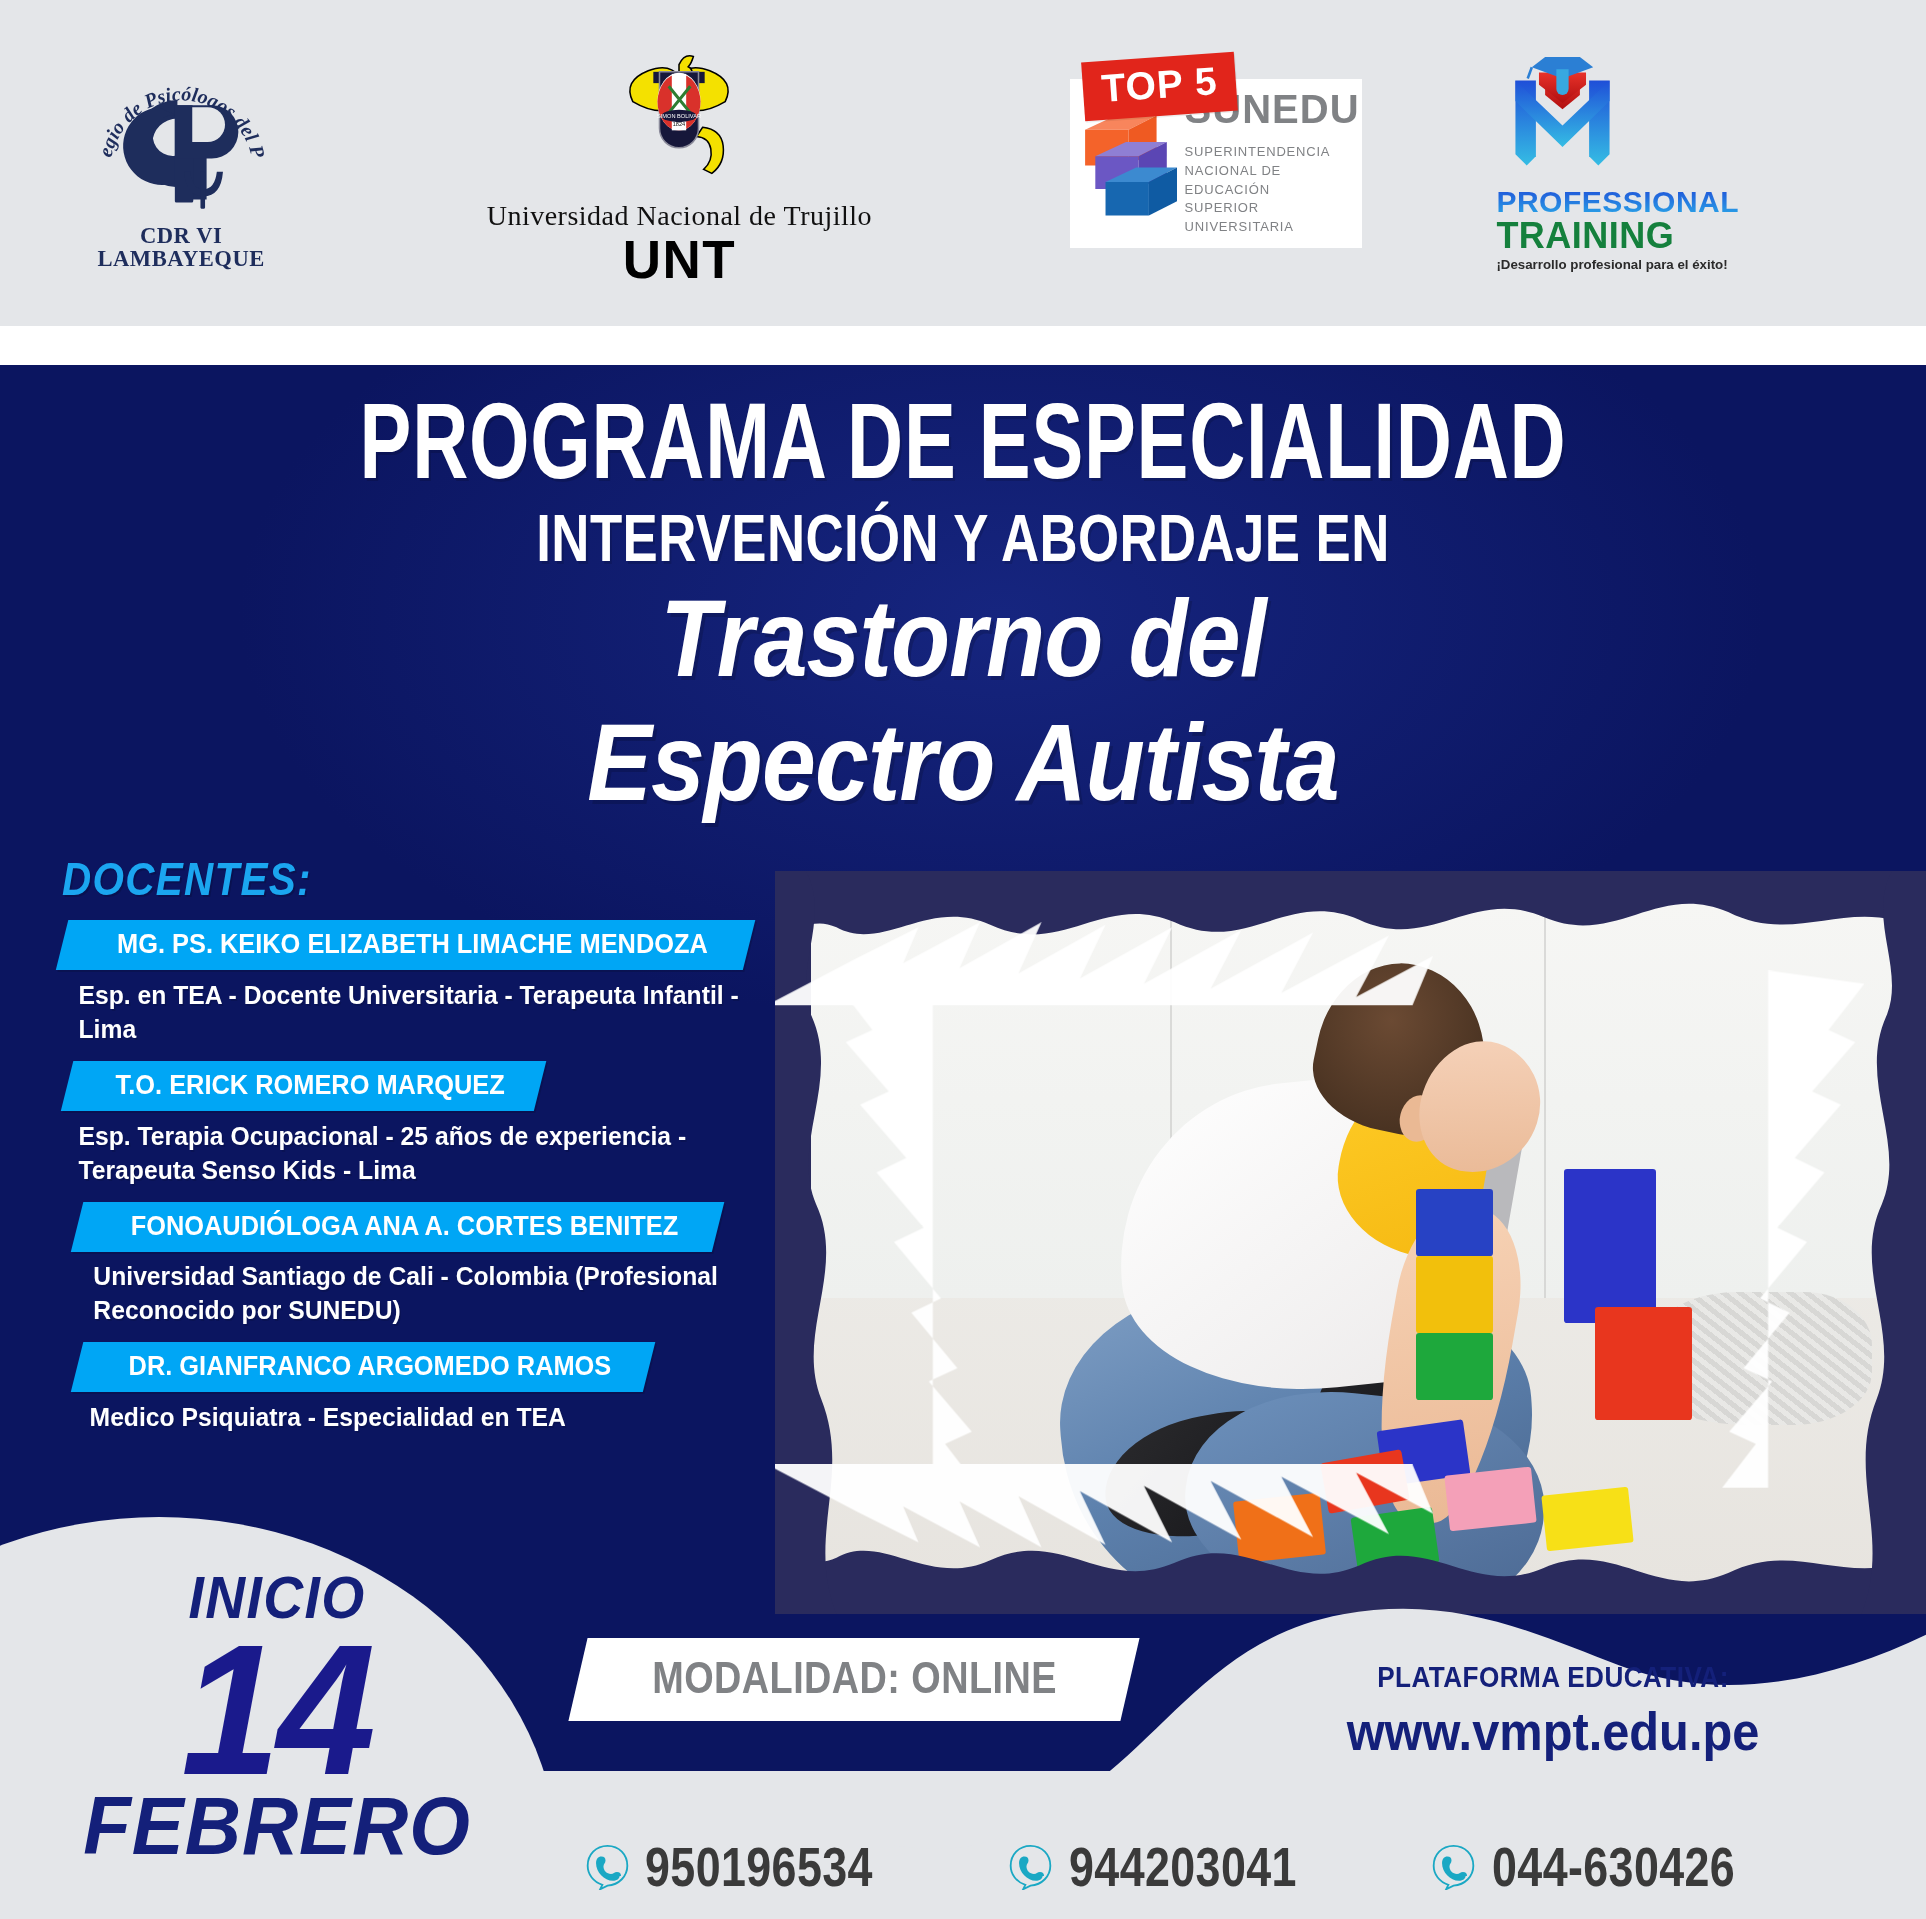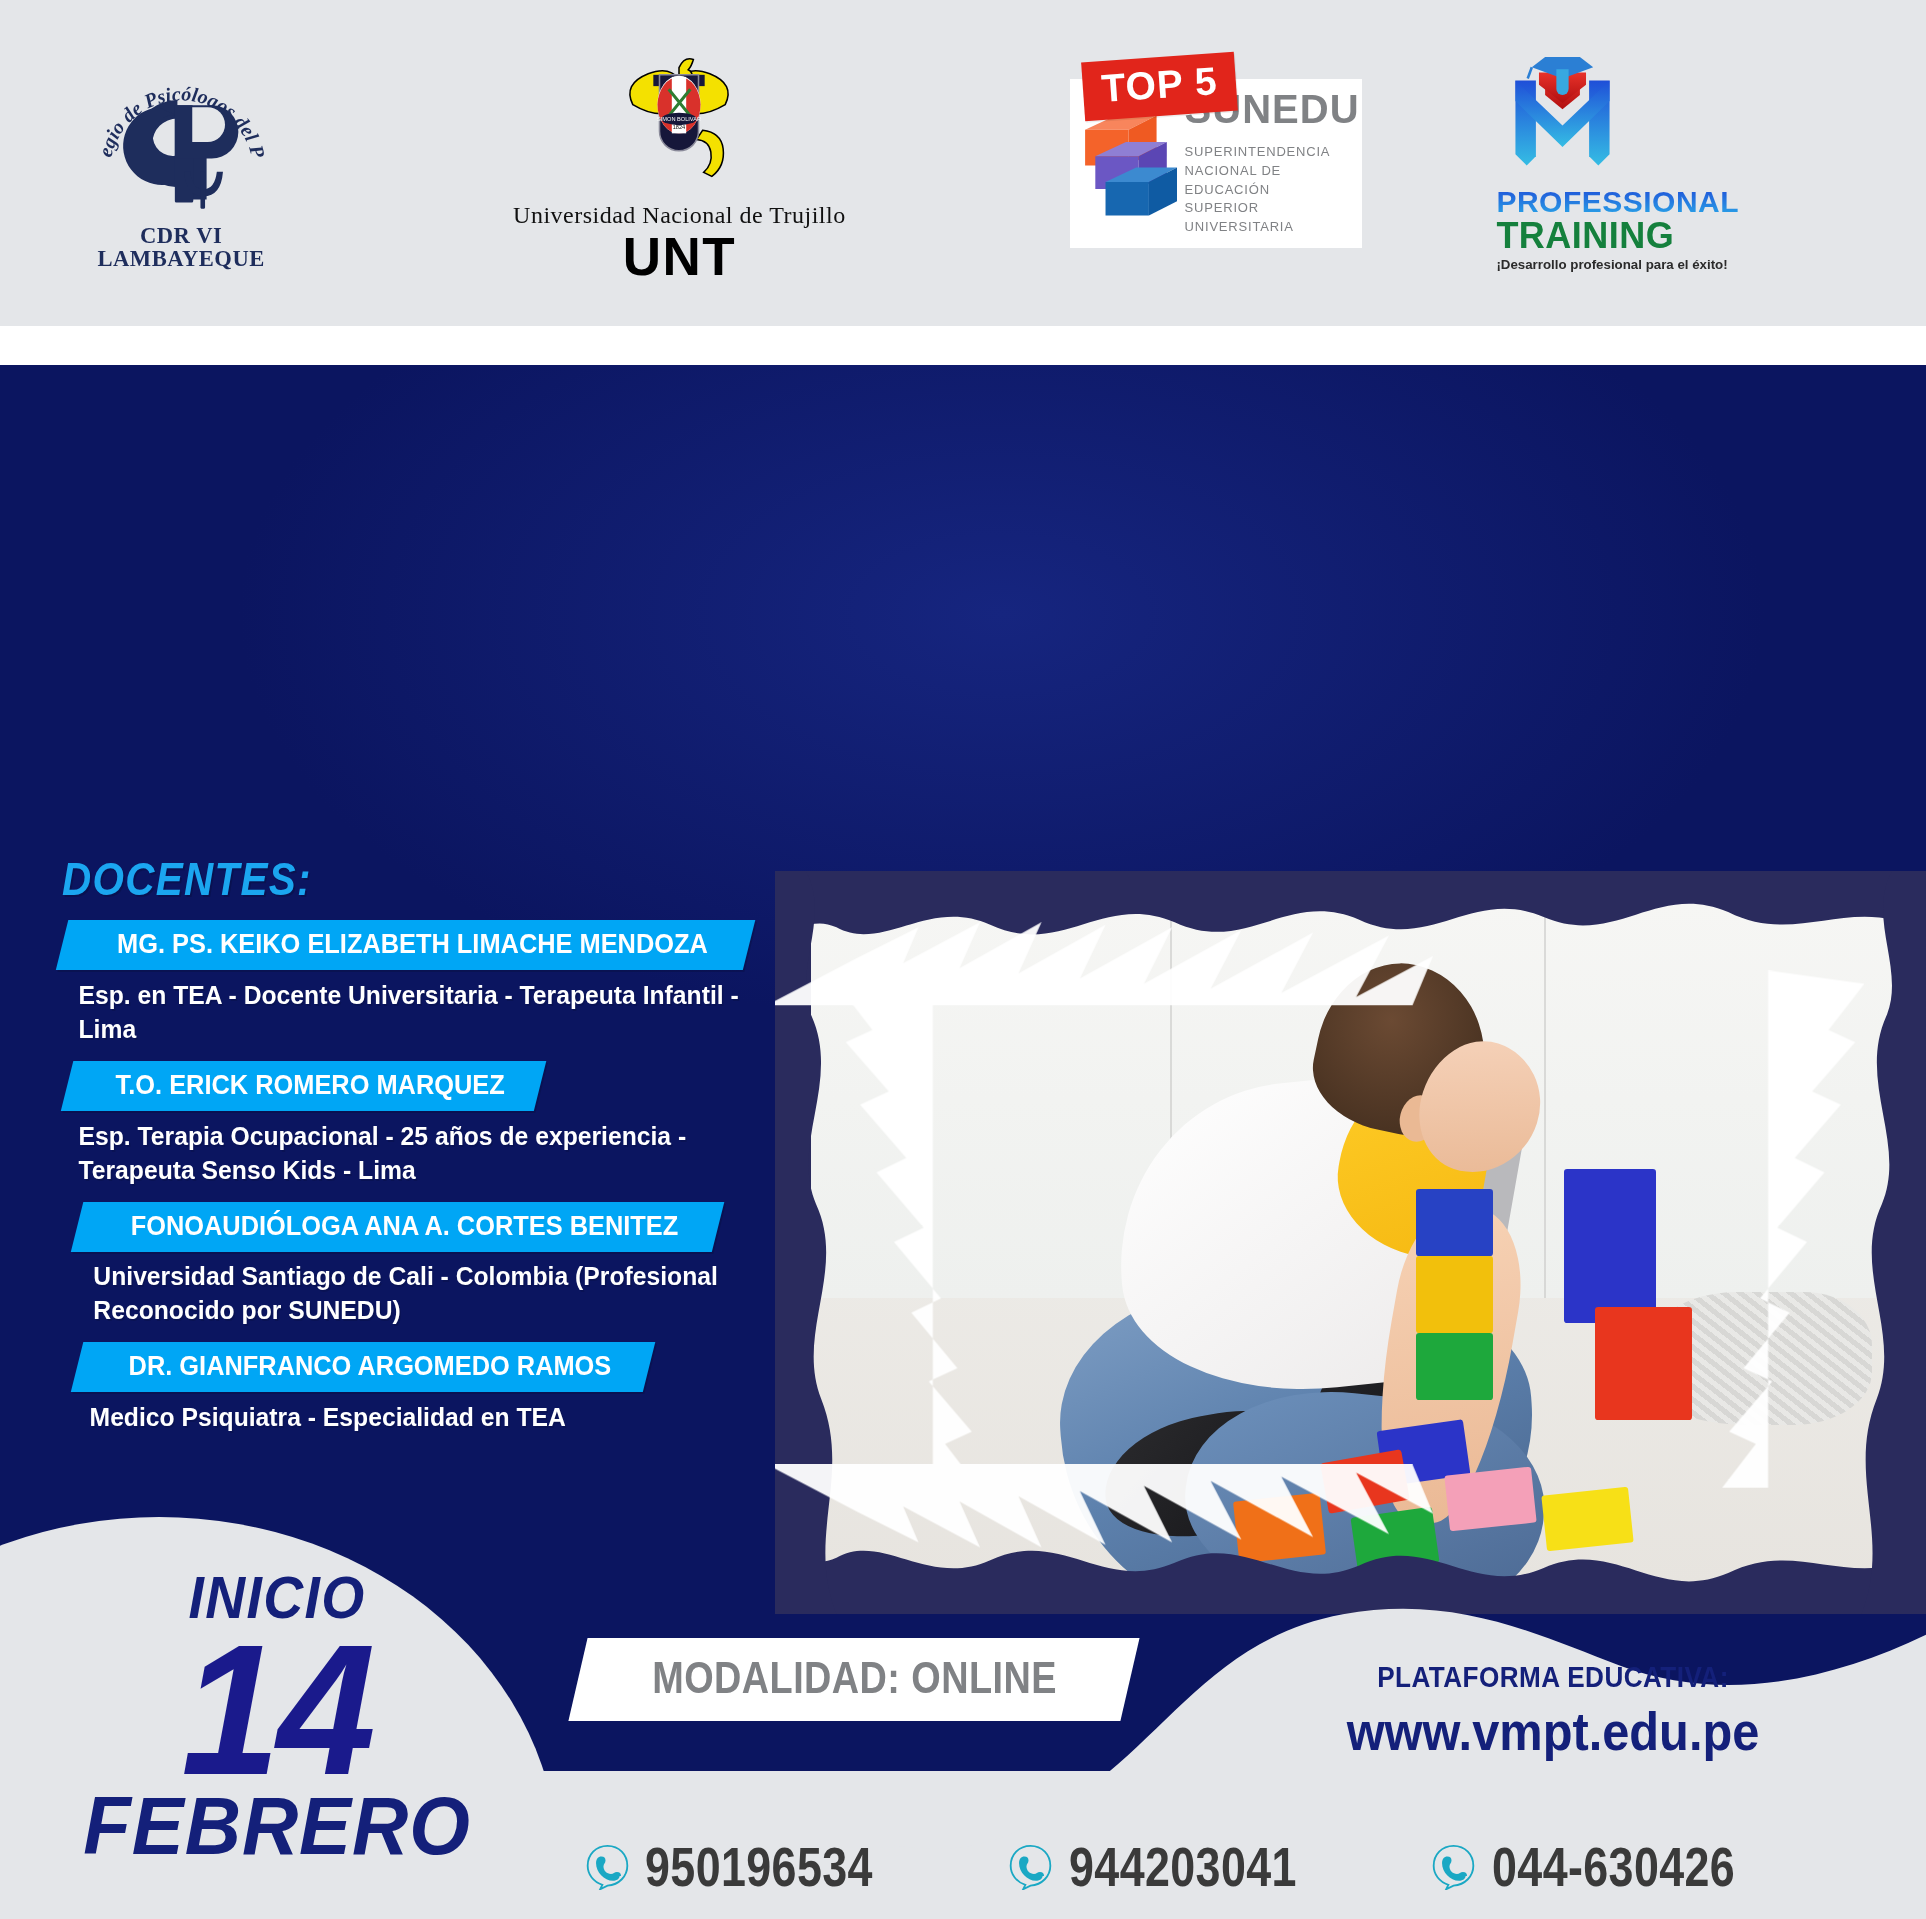--- a/index.html
+++ b/index.html
@@ -25,21 +25,21 @@
   .cpp-wrap{width:241px;display:flex;flex-direction:column;align-items:center;}
   .cpp-mark{position:relative;width:169px;height:169px;}
   .cpp-sub{
     margin-top:1px;color:#1e2d5c;font-family:"Liberation Serif",serif;
     font-weight:bold;font-size:22.6px;line-height:1.0;text-align:center;letter-spacing:0.5px;
   }
 
   
   .unt-wrap{width:513px;display:flex;flex-direction:column;align-items:center;}
   .unt-name{
-    font-family:"Liberation Serif",serif;font-size:24px;color:#111;letter-spacing:0.5px;
+    font-family:"Liberation Serif",serif;font-size:28px;color:#111;letter-spacing:0.5px;
     white-space:nowrap;margin-top:3.1px;
   }
   .unt-acr{
     font-family:Liberation Sans, sans-serif;font-weight:bold;font-size:53px;color:#000;
     letter-spacing:1.5px;line-height:1;margin-top:1px;
   }
 
   
   .sunedu-wrap{width:318px;position:relative;display:flex;flex-direction:column;align-items:center;}
   .sunedu-card{
@@ -357,20 +357,26 @@
       <div class="pt-name1">PROFESSIONAL</div>
       <div class="pt-name2">TRAINING</div>
       <div class="pt-tag">¡Desarrollo profesional para el éxito!</div>
     </div>
   </div>
 
   <div class="white-strip"></div>
 
   <div class="navy"></div>
 
+  <div class="title-block">
+    <div class="t-line1">PROGRAMA DE ESPECIALIDAD</div>
+    <div class="t-line2">INTERVENCIÓN Y ABORDAJE EN</div>
+    <div class="t-line3">Trastorno del</div>
+    <div class="t-line3">Espectro Autista</div>
+  </div>
 
   <div class="photo">
     <div class="photo-img">
       <div class="wall"></div>
       <div class="wall-line" style="left:359px"></div>
       <div class="wall-line" style="left:733px"></div>
       <div class="rug"></div>
       <div class="kid">
         <div class="jeans"></div>
         <div class="shoe"></div>

